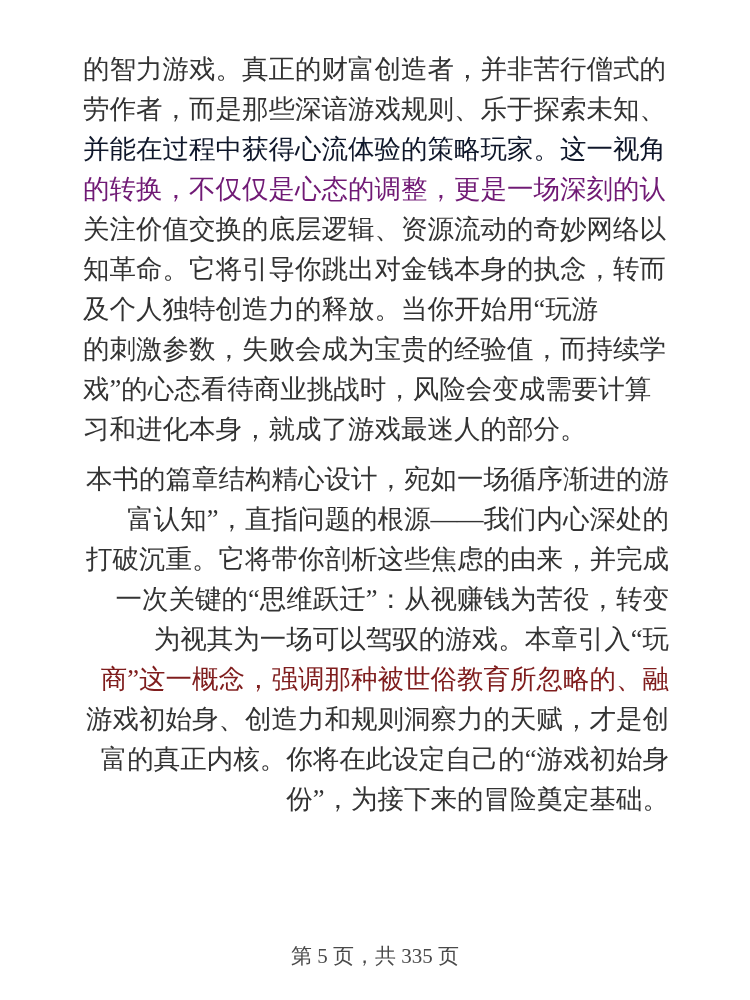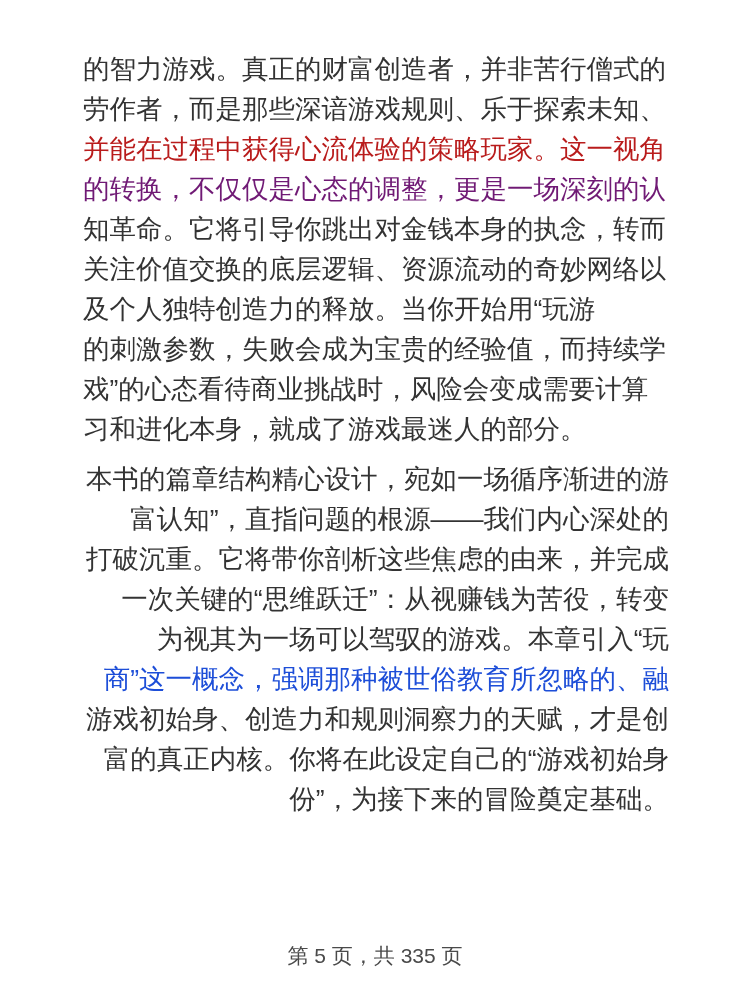--- a/index.html
+++ b/index.html
@@ -6,21 +6,21 @@
     margin: 0;
     padding: 0;
     background: #ffffff;
   }
   .page {
     position: relative;
     width: 750px;
     height: 1000px;
     background: #ffffff;
     overflow: hidden;
-    font-family: Liberation Sans, sans-serif;
+    font-family: Liberation Serif, serif;
   }
   .content {
     position: absolute;
     left: 83px;
     top: 49px;
     width: 586px;
   }
   .paragraph {
     margin: 0;
   }
@@ -52,36 +52,36 @@
   }
 </style>
 </head>
 <body>
 
 <div class="page" style="background: rgb(255, 255, 255);">
   <div class="content">
       <div class="paragraph">
         <div class="line" style="color: rgb(51, 51, 51);">的智力游戏。真正的财富创造者，并非苦行僧式的</div>
         <div class="line" style="color: rgb(51, 51, 51);">劳作者，而是那些深谙游戏规则、乐于探索未知、</div>
-        <div class="line" style="color: #b91c1c;">并能在过程中获得心流体验的策略玩家。这一视角</div>
+        <div class="line" style="color: #0f172a;">并能在过程中获得心流体验的策略玩家。这一视角</div>
         <div class="line" style="color: #701a75;">的转换，不仅仅是心态的调整，更是一场深刻的认</div>
+        <div class="line" style="color: rgb(51, 51, 51);">关注价值交换的底层逻辑、资源流动的奇妙网络以</div>
         <div class="line" style="color: rgb(51, 51, 51);">知革命。它将引导你跳出对金钱本身的执念，转而</div>
-        <div class="line" style="color: rgb(51, 51, 51);">关注价值交换的底层逻辑、资源流动的奇妙网络以</div>
         <div class="line" style="color: rgb(51, 51, 51);">及个人独特创造力的释放。当你开始用“玩游</div>
         <div class="line" style="color: rgb(51, 51, 51);">的刺激参数，失败会成为宝贵的经验值，而持续学</div>
         <div class="line" style="color: rgb(51, 51, 51);">戏”的心态看待商业挑战时，风险会变成需要计算</div>
         <div class="line" style="color: rgb(51, 51, 51);">习和进化本身，就成了游戏最迷人的部分。</div>
       </div>
       <div class="paragraph">
         <div class="line" style="color: rgb(51, 51, 51);">本书的篇章结构精心设计，宛如一场循序渐进的游</div>
         <div class="line" style="color: rgb(51, 51, 51);">富认知”，直指问题的根源——我们内心深处的</div>
         <div class="line" style="color: rgb(51, 51, 51);">打破沉重。它将带你剖析这些焦虑的由来，并完成</div>
         <div class="line" style="color: rgb(51, 51, 51);">一次关键的“思维跃迁”：从视赚钱为苦役，转变</div>
         <div class="line" style="color: rgb(51, 51, 51);">为视其为一场可以驾驭的游戏。本章引入“玩</div>
-        <div class="line" style="color: #1d4ed8;">商”这一概念，强调那种被世俗教育所忽略的、融</div>
+        <div class="line" style="color: #7f1d1d;">商”这一概念，强调那种被世俗教育所忽略的、融</div>
         <div class="line" style="color: rgb(51, 51, 51);">游戏初始身、创造力和规则洞察力的天赋，才是创</div>
         <div class="line" style="color: rgb(51, 51, 51);">富的真正内核。你将在此设定自己的“游戏初始身</div>
         <div class="line" style="color: rgb(51, 51, 51);">份”，为接下来的冒险奠定基础。</div>
       </div>
     </div>
   <div class="footer">
     <span style="color: rgb(74, 74, 74);">第 5 页，共 335 页</span>
   </div>
 </div>
 

